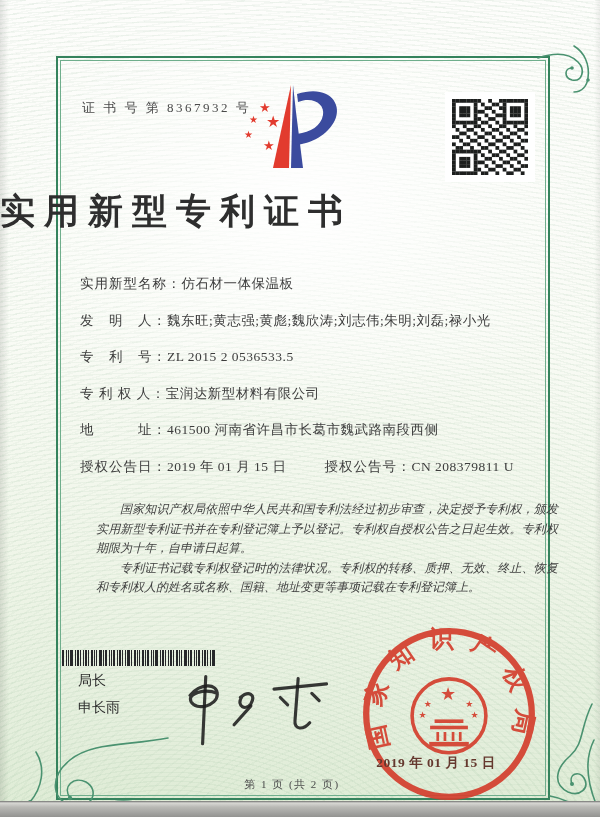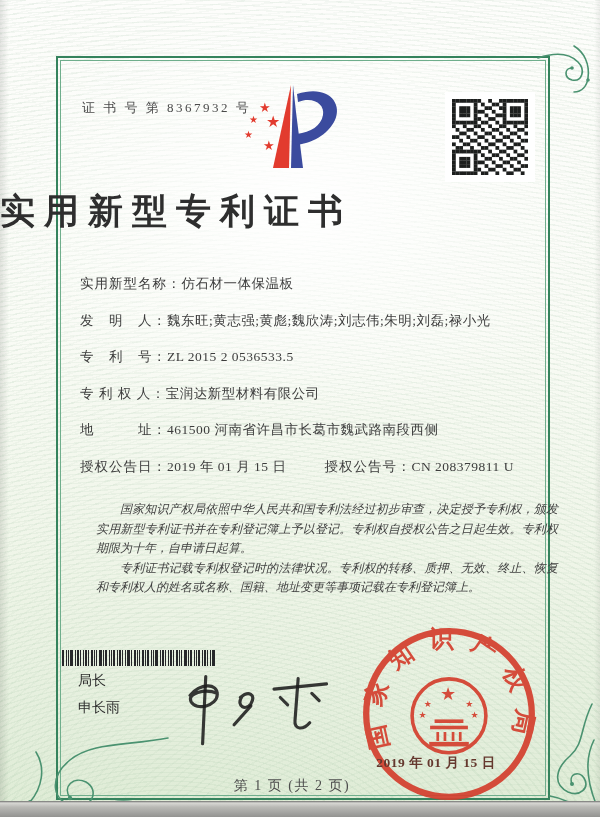--- a/index.html
+++ b/index.html
@@ -42,21 +42,21 @@
   .signer{position:absolute;left:78px;top:672px;font-size:14px;color:#2e2e2e;
     font-family:"Liberation Sans","DejaVu Sans",sans-serif;}
   .signer .name{margin-top:9px;}
   .signature{position:absolute;left:168px;top:666px;width:170px;height:84px;}
   .signature path{fill:none;stroke:#1c1c1c;stroke-width:3;stroke-linecap:round;stroke-linejoin:round;opacity:0.88;}
   .seal{position:absolute;left:359px;top:624px;width:180px;height:180px;opacity:0.93;}
   .seal svg{position:absolute;inset:0;}
   .seal-date{position:absolute;left:2px;top:130px;width:150px;text-align:center;
     font-size:13.5px;font-weight:bold;color:#5c2b22;letter-spacing:0.5px;white-space:nowrap;}
   .footer{position:absolute;left:0;right:16px;top:777px;text-align:center;
-    font-size:14px;color:#4c4c4c;letter-spacing:1.5px;}
+    font-size:11px;color:#4c4c4c;letter-spacing:1.5px;}
 </style>
 </head>
 <body>
 
 <div class="photo">
   <div class="paper">
 
     <div class="frame">
       <div class="frame-inner"></div>
     </div>

